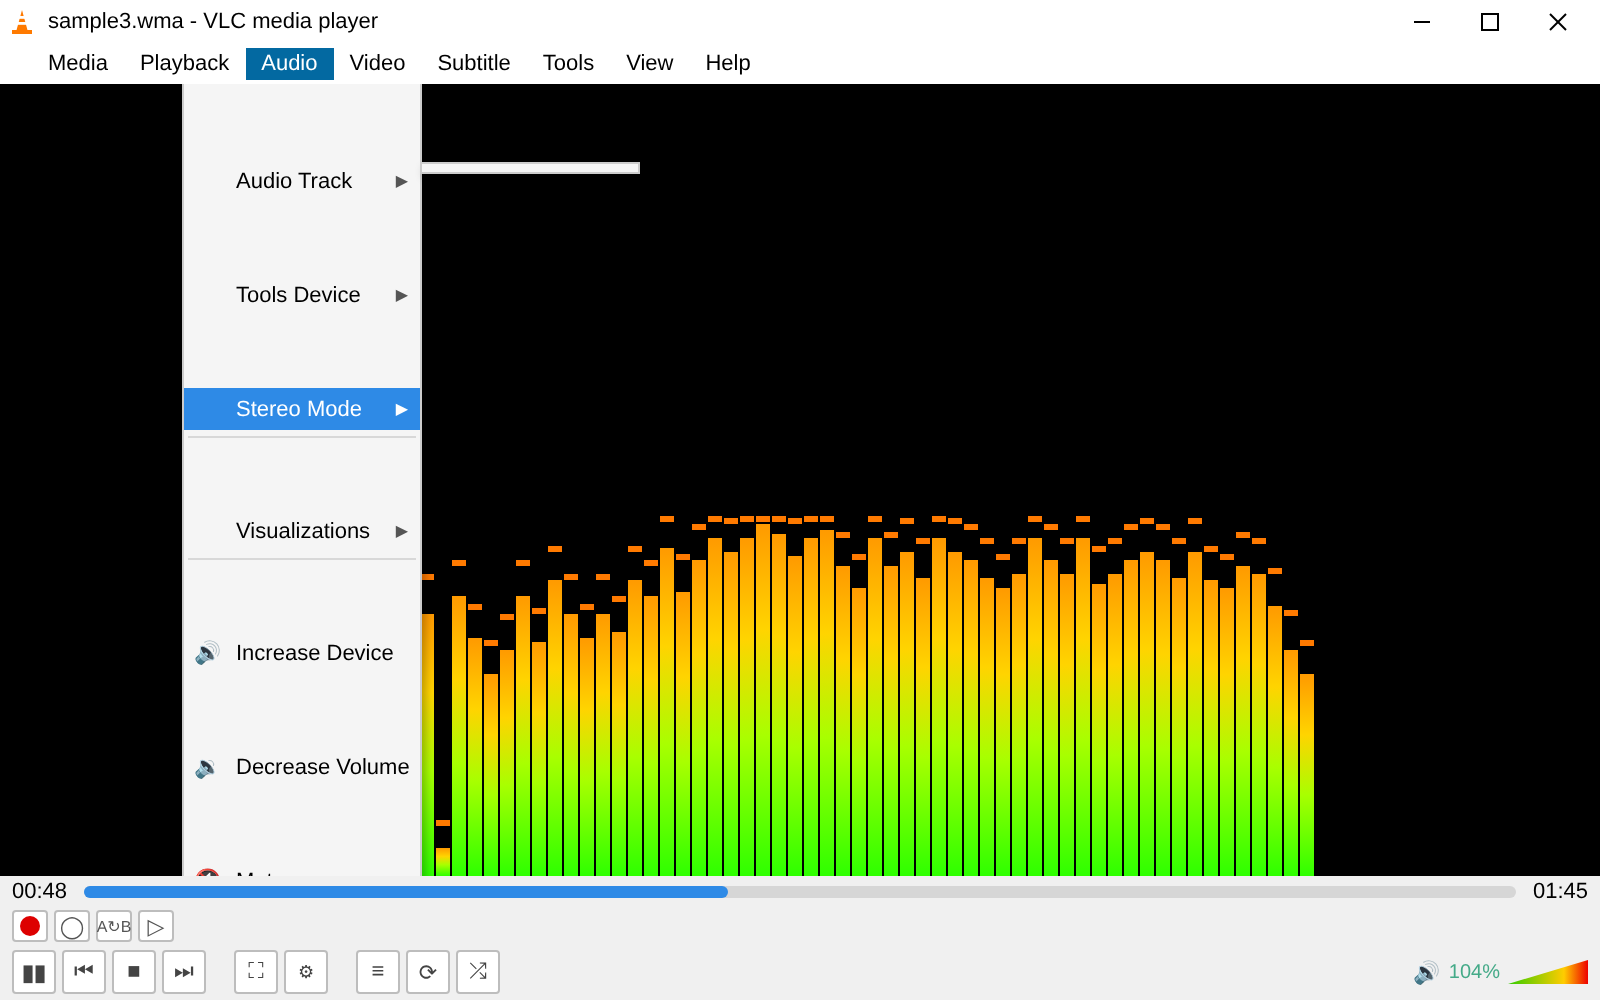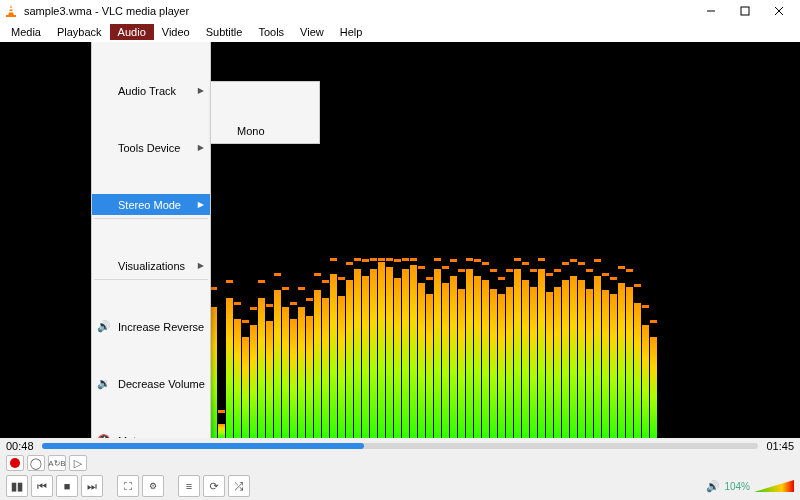--- a/index.html
+++ b/index.html
@@ -2,23 +2,23 @@
 <html><head>
 <meta charset="utf-8">
 <style>
   * { box-sizing: border-box; margin: 0; padding: 0; font-family: "Segoe UI", Tahoma, sans-serif; font-size: 11px; }
   body { width: 800px; height: 500px; background: #fff; overflow: hidden; position: relative; }
   .titlebar { height: 22px; display: flex; align-items: center; padding: 0 4px; background: #fff; }
   .titlebar .cone { width: 14px; height: 14px; margin-right: 6px; }
   .titlebar .title { flex: 0 0 auto; color: #000; }
   .titlebar .spacer { flex: 1; }
   .winbtn { width: 34px; height: 20px; display: flex; align-items: center; justify-content: center; color: #000; }
-  .menubar { height: 20px; display: flex; align-items: center; padding: 0 3px; background: #fff; }
+  .menubar { height: 20px; display: flex; align-items: center; padding: 0 16px; background: #fff; }
   .menuitem { padding: 2px 8px; color: #000; cursor: default; }
-  .menuitem.open { background: #7f1d1d; color: #fff; }
+  .menuitem.open { background: #0369a1; color: #fff; }
   .video { position: relative; width: 800px; height: 396px; background: #000; overflow: hidden; }
   .spectrum { position: absolute; bottom: 0; left: 178px; height: 180px; display: flex; align-items: flex-end; }
   .sbar { width: 7px; margin-right: 1px; position: relative; }
   .sbar .fill { width: 100%; position: absolute; bottom: 0; background: linear-gradient(to top, #2eff00 0%, #a8ff00 40%, #ffd400 70%, #ff9a00 100%); }
   .sbar .cap { width: 100%; height: 3px; position: absolute; background: #ff7a00; }
   .dropdown { position: absolute; background: #f5f5f5; border: 1px solid #ccc; box-shadow: 2px 2px 4px rgba(0,0,0,0.25); padding: 2px 0; z-index: 10; }
   .dropdown .row { height: 21px; display: flex; align-items: center; padding: 0 18px 0 26px; position: relative; white-space: nowrap; cursor: default; margin-top: 36px; }
   .dropdown .row.hl { background: #2e8ae6; color: #fff; }
   .dropdown .sep { height: 1px; background: #d8d8d8; margin: 3px 2px; }
   .dropdown .arrow { position: absolute; right: 6px; font-size: 8px; color: #555; }
@@ -344,36 +344,33 @@
         <span class="arrow">▶</span>
       </div>
       <div class="sep"></div>
       <div class="row">
         <span>Visualizations</span>
         <span class="arrow">▶</span>
       </div>
       <div class="sep"></div>
       <div class="row">
         <span class="ico">🔊</span>
-        <span>Increase Reverse</span>
+        <span>Increase Device</span>
       </div>
       <div class="row">
         <span class="ico">🔉</span>
         <span>Decrease Volume</span>
       </div>
       <div class="row">
         <span class="ico">🔇</span>
         <span>Mute</span>
       </div>
     </div>
 
   <div class="dropdown submenu" id="stereomenu" style="left:210px; top:39px; width:110px;">
-      <div class="row">
-        <span>Mono</span>
-      </div>
     </div>
 </div>
 
 <div class="seekrow">
   <span class="time">00:48</span>
   <div class="seek">
     <div class="prog" id="prog" style="width: 45%;"></div>
   </div>
   <span class="time r">01:45</span>
 </div>

